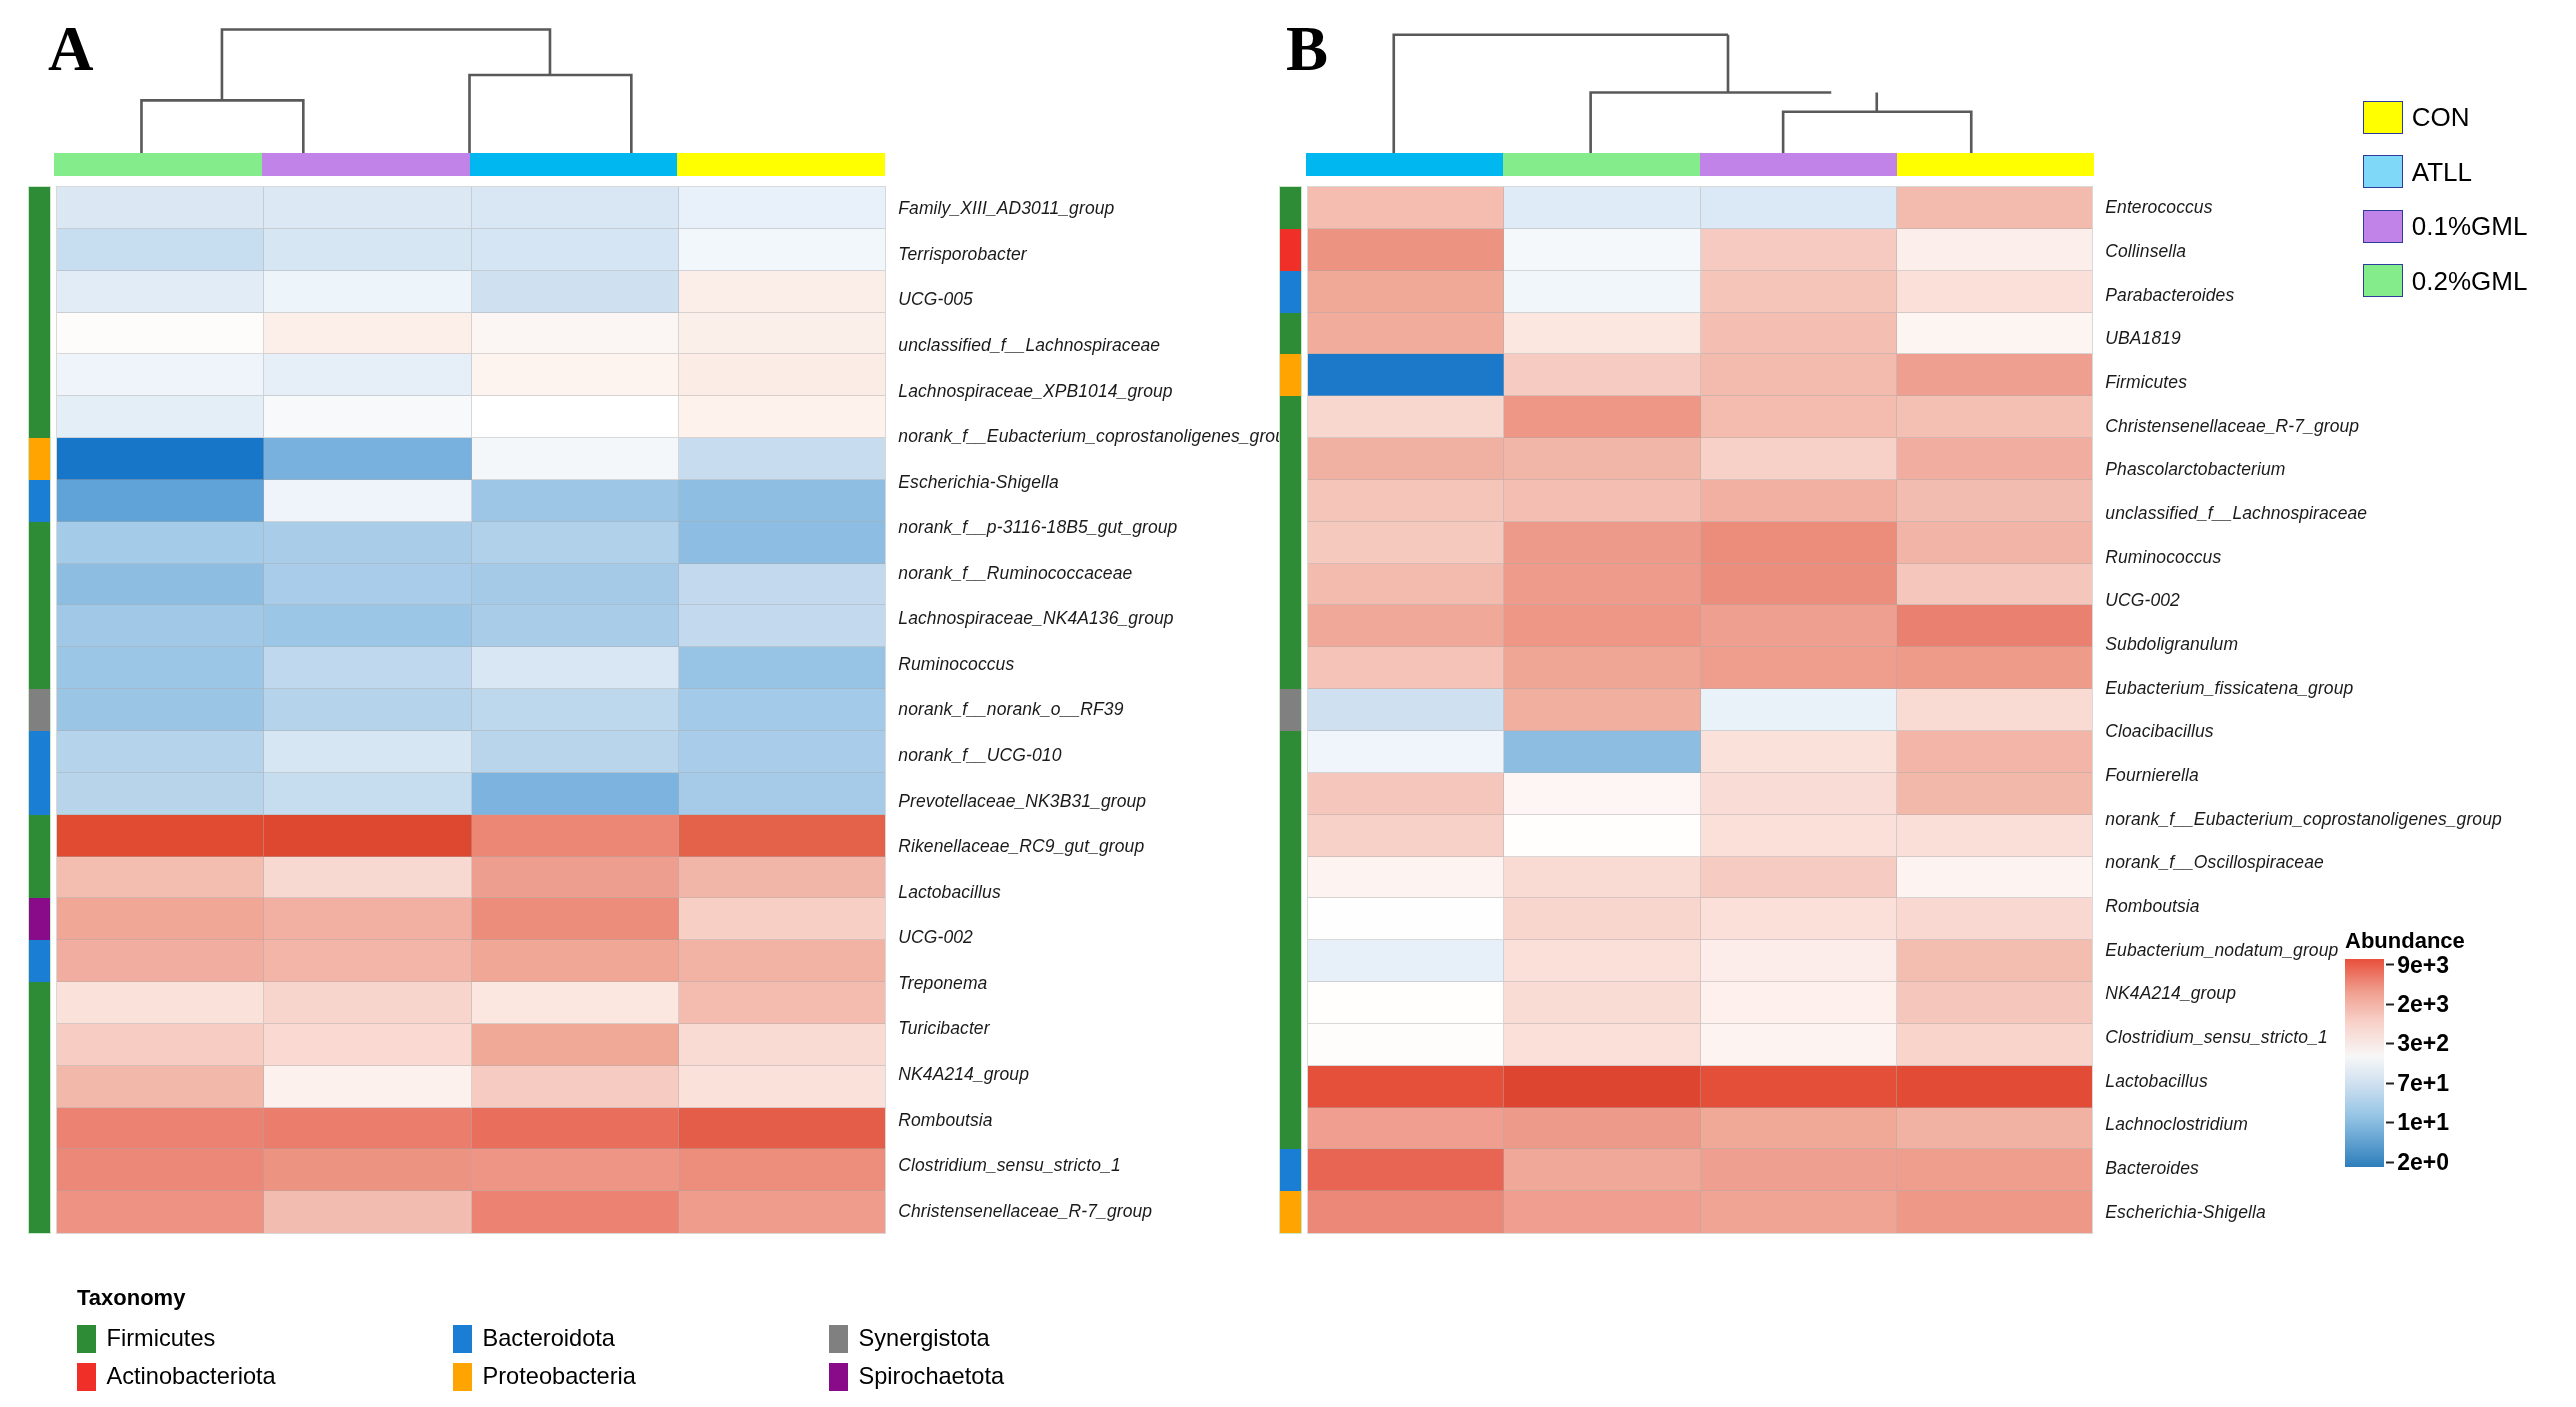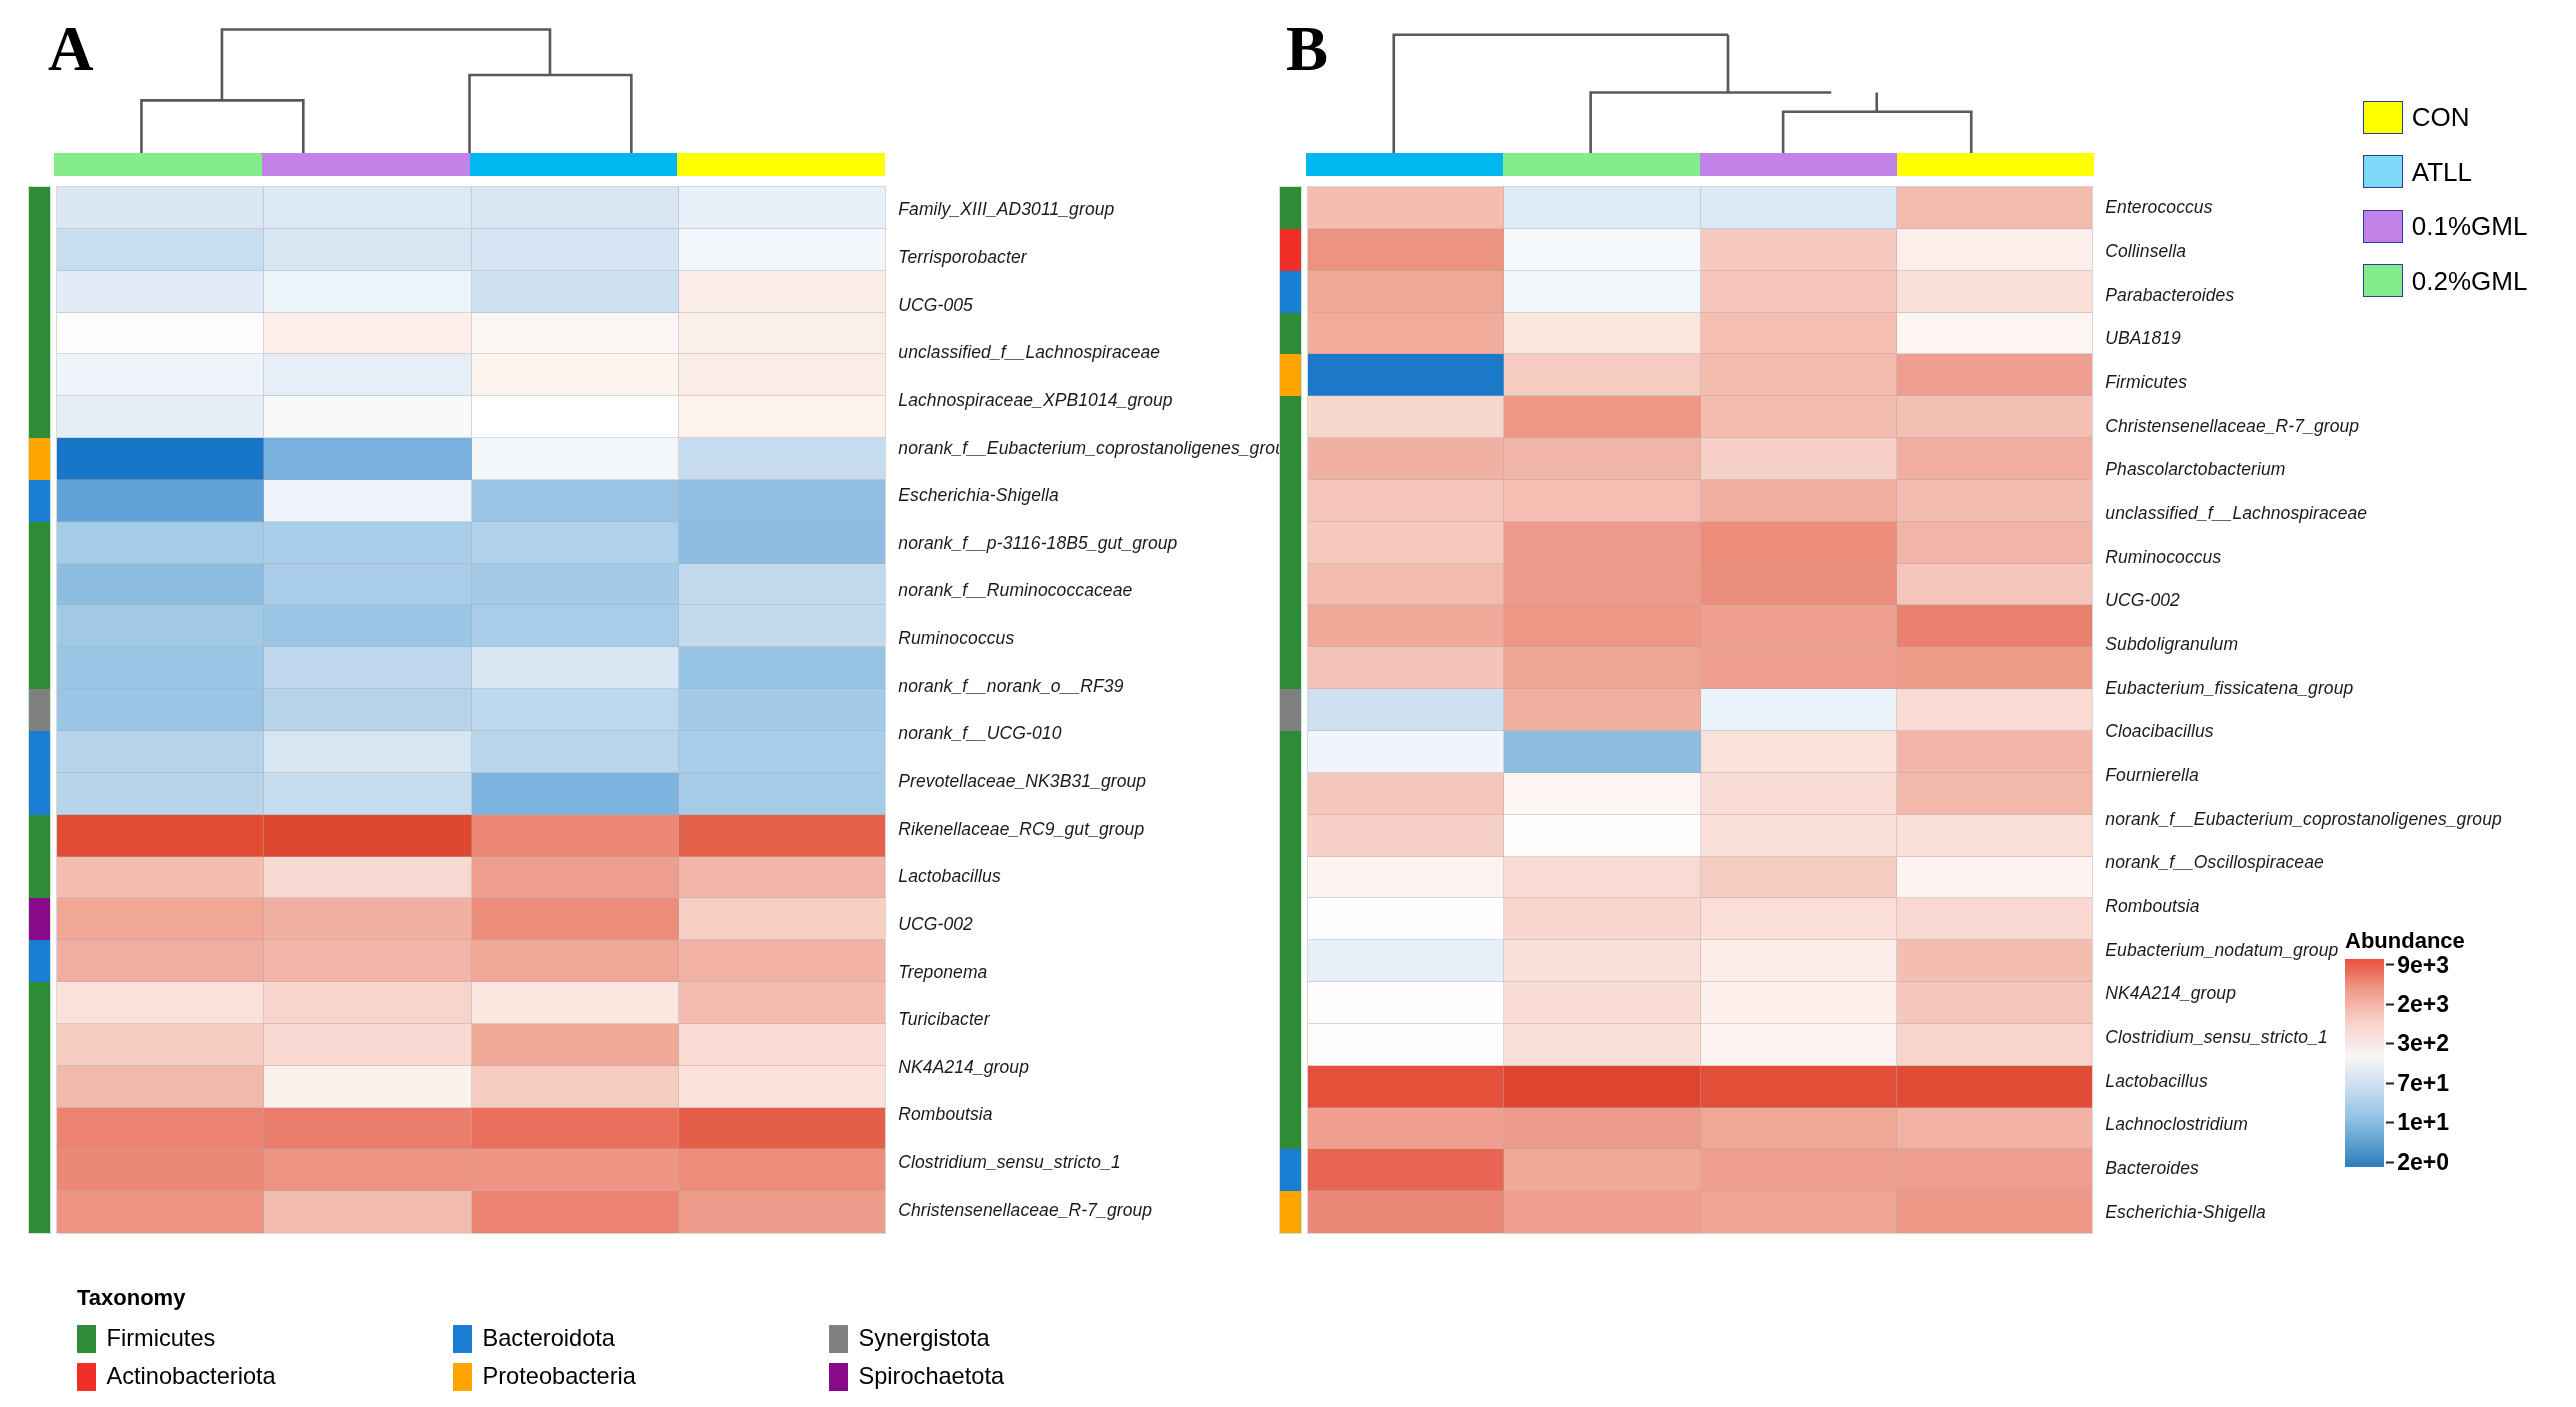--- a/index.html
+++ b/index.html
@@ -272,20 +272,21 @@
   <div class="rowlabels" id="rowlabels-a" style="left:886px;top:186px;width:411px;height:1048px;">
       <div class="rlab">Family_XIII_AD3011_group</div>
       <div class="rlab">Terrisporobacter</div>
       <div class="rlab">UCG-005</div>
       <div class="rlab">unclassified_f__Lachnospiraceae</div>
       <div class="rlab">Lachnospiraceae_XPB1014_group</div>
       <div class="rlab">norank_f__Eubacterium_coprostanoligenes_group</div>
       <div class="rlab">Escherichia-Shigella</div>
       <div class="rlab">norank_f__p-3116-18B5_gut_group</div>
       <div class="rlab">norank_f__Ruminococcaceae</div>
+      <div class="rlab">Lachnospiraceae_NK4A136_group</div>
       <div class="rlab">Ruminococcus</div>
       <div class="rlab">norank_f__norank_o__RF39</div>
       <div class="rlab">norank_f__UCG-010</div>
       <div class="rlab">Prevotellaceae_NK3B31_group</div>
       <div class="rlab">Rikenellaceae_RC9_gut_group</div>
       <div class="rlab">Lactobacillus</div>
       <div class="rlab">UCG-002</div>
       <div class="rlab">Treponema</div>
       <div class="rlab">Turicibacter</div>
       <div class="rlab">NK4A214_group</div>

